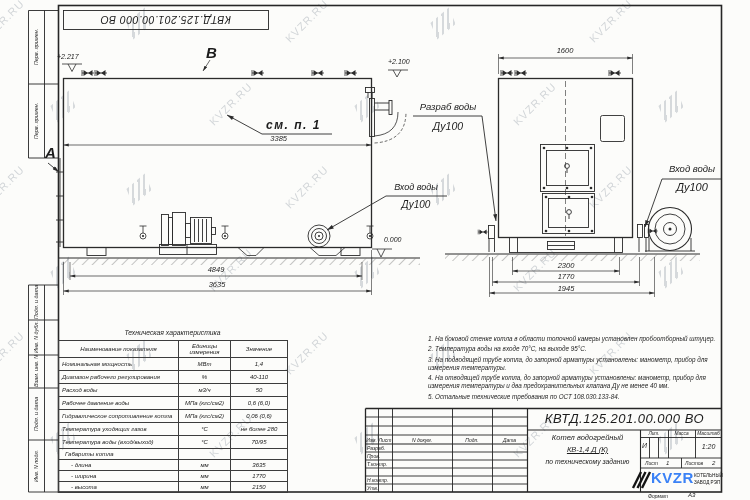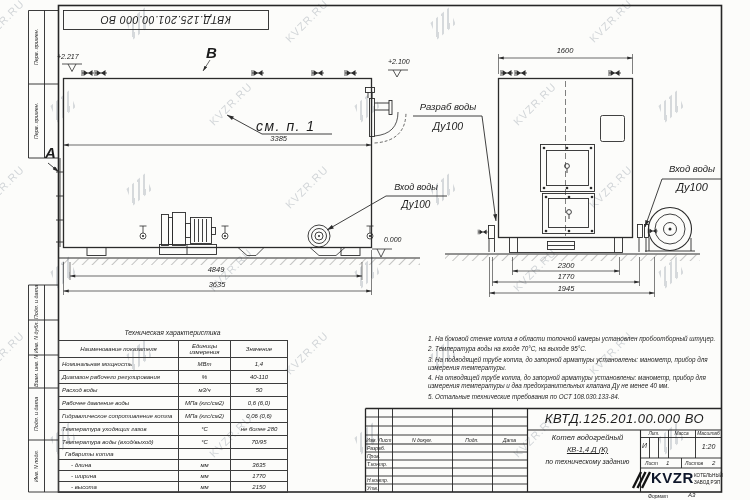--- a/index.html
+++ b/index.html
@@ -34,21 +34,21 @@
   #notes p{margin:0 0 2px 0;font-size:6.3px;font-style:italic;line-height:1.32;color:#1c1c1c;}
   
   .tbs{position:absolute;font-size:5px;font-style:italic;white-space:nowrap;}
   .tbc{position:absolute;font-size:5px;font-style:italic;text-align:center;white-space:nowrap;}
   #tb-designation{left:528px;top:409px;width:193px;height:20px;line-height:20px;
       font-size:13px;font-style:italic;text-align:center;letter-spacing:.5px;}
   #top-designation{left:63px;top:10px;width:205px;height:19px;line-height:19px;
       font-size:10.5px;font-style:italic;text-align:center;letter-spacing:.5px;transform:rotate(180deg);}
   .tb-title{position:absolute;left:528px;width:119px;text-align:center;font-style:italic;white-space:nowrap;}
   #kvzr-name{position:absolute;left:651px;top:469px;font-size:15px;font-weight:bold;
-      letter-spacing:.5px;color:#0f172a;font-style:normal;}
+      letter-spacing:.5px;color:#3b82f6;font-style:normal;}
   .kvzr-small{position:absolute;left:694px;font-size:4.6px;color:#141414;white-space:nowrap;}
 </style>
 </head>
 <body>
 
 <div id="sheet">
 
   <div id="wm-layer">
       <div class="wm-text" style="left: -25px; top: 15px;">KVZR.RU</div>
       <div class="wm-logo" style="left: 127px; top: 15px;"></div>
@@ -329,21 +329,21 @@
       <div class="sidelabel" style="left: 36px; top: 121px;">Перв. примен.</div>
       <div class="sidelabel" style="left: 36px; top: 302px;">Подп. и дата</div>
       <div class="sidelabel" style="left: 36px; top: 337px;">Инв. N дубл.</div>
       <div class="sidelabel" style="left: 36px; top: 371px;">Взам. инв. N</div>
       <div class="sidelabel" style="left: 36px; top: 414px;">Подп. и дата</div>
       <div class="sidelabel" style="left: 36px; top: 466px;">Инв. N подл.</div>
     </div>
 
   <div class="txt viewletter" style="left:206px;top:44px;">B</div>
   <div class="txt viewletter" style="left:45px;top:144px;">A</div>
-  <div class="txt" style="left:256px;top:118px;font-size:14px;letter-spacing:1.5px;">см. п. 1</div>
+  <div class="txt" style="left:266px;top:118px;font-size:12px;letter-spacing:1.5px;font-weight:bold;">см. п. 1</div>
   <div class="txt" style="left:57px;top:53px;font-size:7px;">+2.217</div>
   <div class="dim" style="left:167px;top:134px;width:120px;text-align:right;">3385</div>
   <div class="dim" style="left:166px;top:265px;width:100px;">4849</div>
   <div class="dim" style="left:167px;top:280px;width:100px;">3635</div>
   <div class="txt" style="left:384px;top:236px;font-size:7px;">0.000</div>
   <div class="txt ctr" style="left:385px;top:182px;width:62px;font-size:9px;">Вход воды</div>
   <div class="txt ctr" style="left:385px;top:199px;width:62px;font-size:10px;">Ду100</div>
 
   <div class="txt" style="left:388px;top:58px;font-size:7px;">+2.100</div>
   <div class="dim" style="left:515px;top:46px;width:100px;">1600</div>

